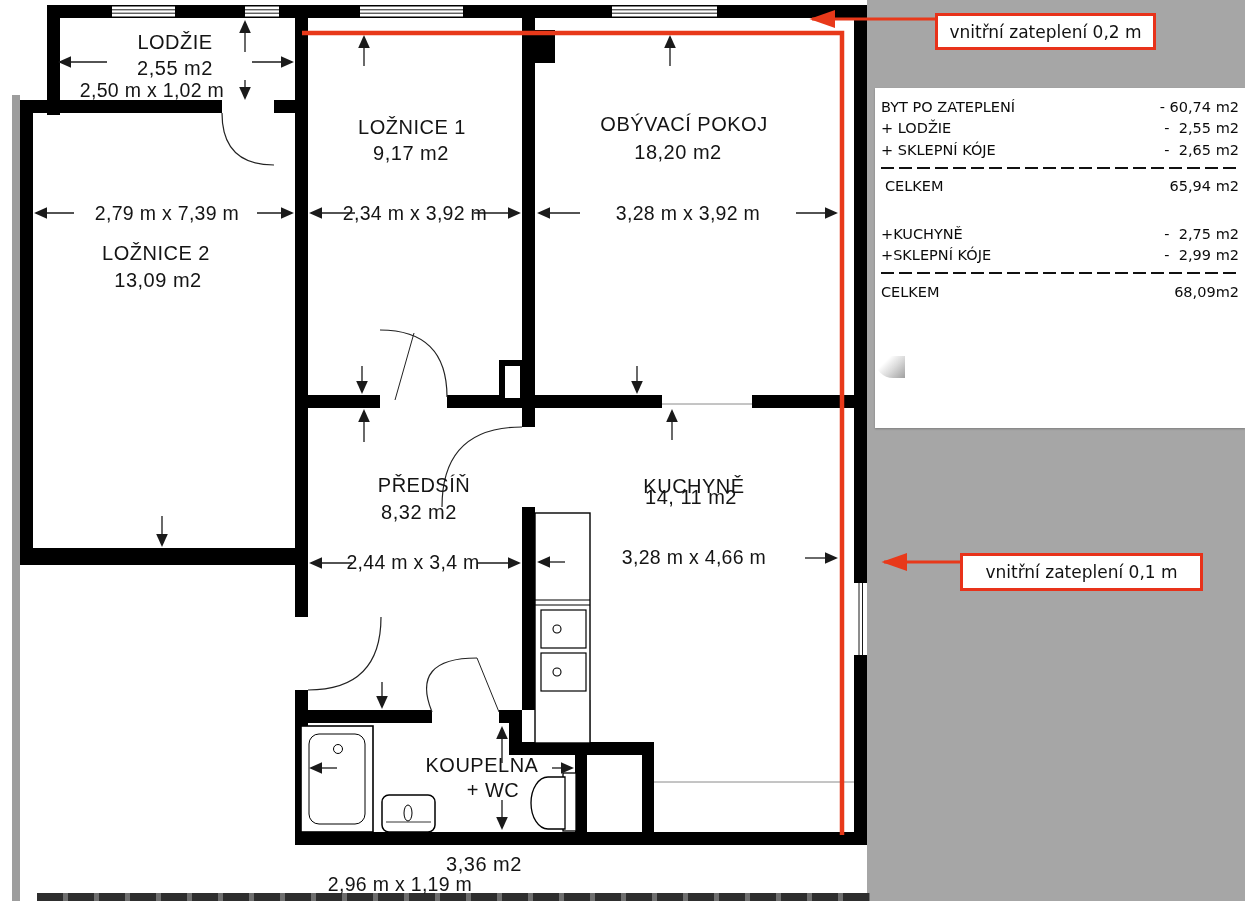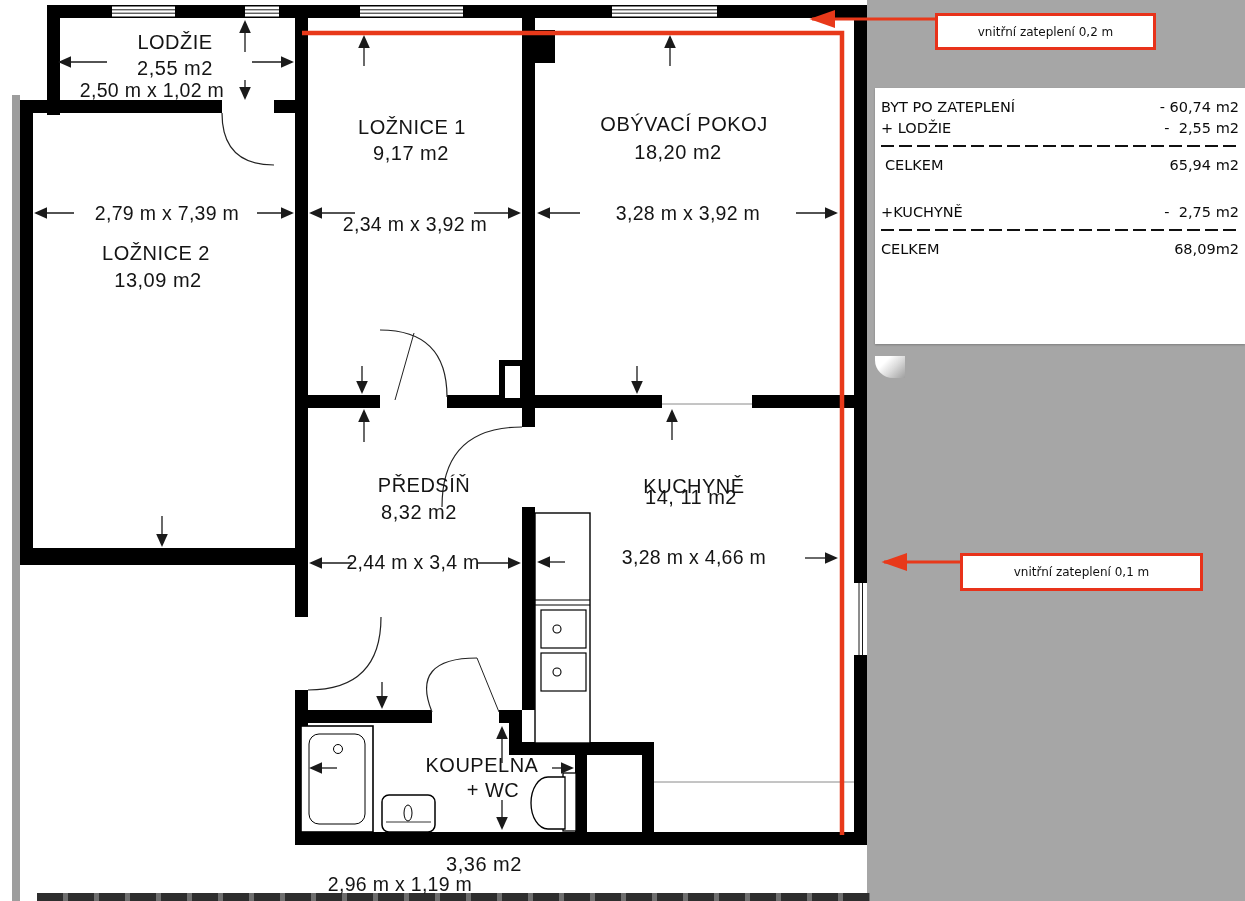--- a/index.html
+++ b/index.html
@@ -10,23 +10,23 @@
   #right-panel{left:855px;top:0;width:390px;height:901px;background:#a6a6a6;}
   #bottom-strip{left:25px;top:893px;width:833px;height:8px;
      background:repeating-linear-gradient(90deg,#2e2e2e 0 26px,#6e6e6e 26px 31px);}
   #plan-svg{left:0;top:0;width:1245px;height:901px;}
   .lbl{position:absolute;transform:translate(-50%,-50%);white-space:nowrap;color:#141414;
        font-size:20px;letter-spacing:.5px;}
   .dim{font-size:19.5px;letter-spacing:.3px;}
   
   .ann{position:absolute;background:#fff;border:3px solid #e8321a;display:flex;
        align-items:center;justify-content:center;white-space:nowrap;
-       font-family:"DejaVu Sans",sans-serif;font-size:12px;color:#111;}
+       font-family:"DejaVu Sans",sans-serif;font-size:17px;color:#111;}
   
-  #summary{position:absolute;left:863px;top:88px;width:370px;height:256px;background:#fff;
+  #summary{position:absolute;left:863px;top:88px;width:370px;height:340px;background:#fff;
        font-family:"DejaVu Sans",sans-serif;font-size:14.5px;color:#0b0b0b;
        padding:8px 6px 0 6px;box-sizing:border-box;box-shadow:0 1px 2px rgba(0,0,0,.25);}
   .srow{height:21.5px;display:flex;justify-content:space-between;align-items:center;}
   .srow .val{white-space:pre;}
   .dash{height:2px;margin:6px 0 2px 0;
        background:repeating-linear-gradient(90deg,#111 0 13px,transparent 13px 18px);}
   .total{margin-top:7px;}
   .spacer{height:26px;}
   #curl{position:absolute;left:863px;top:356px;width:30px;height:22px;
        background:linear-gradient(135deg,#ffffff 30%,#d9d9d9 60%,#9f9f9f 100%);
@@ -195,21 +195,21 @@
       <line x1="948" y1="562" x2="872" y2="562" stroke-width="3.2" marker-end="url(#mr)"></line>
     </g>
   </svg>
 
   <div class="lbl" style="left:163px;top:42px">LODŽIE</div>
   <div class="lbl" style="left:163px;top:68px">2,55 m2</div>
   <div class="lbl dim" style="left:140px;top:90px">2,50 m x 1,02 m</div>
 
   <div class="lbl" style="left:400px;top:127px">LOŽNICE 1</div>
   <div class="lbl" style="left:399px;top:153px">9,17 m2</div>
-  <div class="lbl dim" style="left:403px;top:224px">2,34 m x 3,92 m</div>
+  <div class="lbl dim" style="left:403px;top:213px">2,34 m x 3,92 m</div>
 
   <div class="lbl" style="left:672px;top:124px">OBÝVACÍ POKOJ</div>
   <div class="lbl" style="left:666px;top:152px">18,20 m2</div>
   <div class="lbl dim" style="left:676px;top:213px">3,28 m x 3,92 m</div>
 
   <div class="lbl dim" style="left:155px;top:213px">2,79 m x 7,39 m</div>
   <div class="lbl" style="left:144px;top:253px">LOŽNICE 2</div>
   <div class="lbl" style="left:146px;top:280px">13,09 m2</div>
 
   <div class="lbl" style="left:412px;top:485px">PŘEDSÍŇ</div>
@@ -230,31 +230,39 @@
   <div class="ann" style="left:948px;top:553px;width:237px;height:32px">vnitřní zateplení 0,1 m</div>
 
   <div id="summary">
     <div class="srow">
       <span>BYT PO ZATEPLENÍ</span>
       <span class="val">- 60,74 m2</span>
     </div>
     <div class="srow">
       <span>+ LODŽIE</span>
       <span class="val">-  2,55 m2</span>
+    </div>
+    <div class="srow">
+      <span>+ SKLEPNÍ KÓJE</span>
+      <span class="val">-  2,65 m2</span>
     </div>
     <div class="dash"></div>
     <div class="srow total">
       <span style="padding-left:4px">CELKEM</span>
       <span class="val">65,94 m2</span>
     </div>
     <div class="spacer"></div>
     <div class="srow">
       <span>+KUCHYNĚ</span>
       <span class="val">-  2,75 m2</span>
     </div>
+    <div class="srow">
+      <span>+SKLEPNÍ KÓJE</span>
+      <span class="val">-  2,99 m2</span>
+    </div>
     <div class="dash"></div>
     <div class="srow total">
       <span>CELKEM</span>
       <span class="val">68,09m2</span>
     </div>
   </div>
   <div id="curl"></div>
 
 </div>
 

